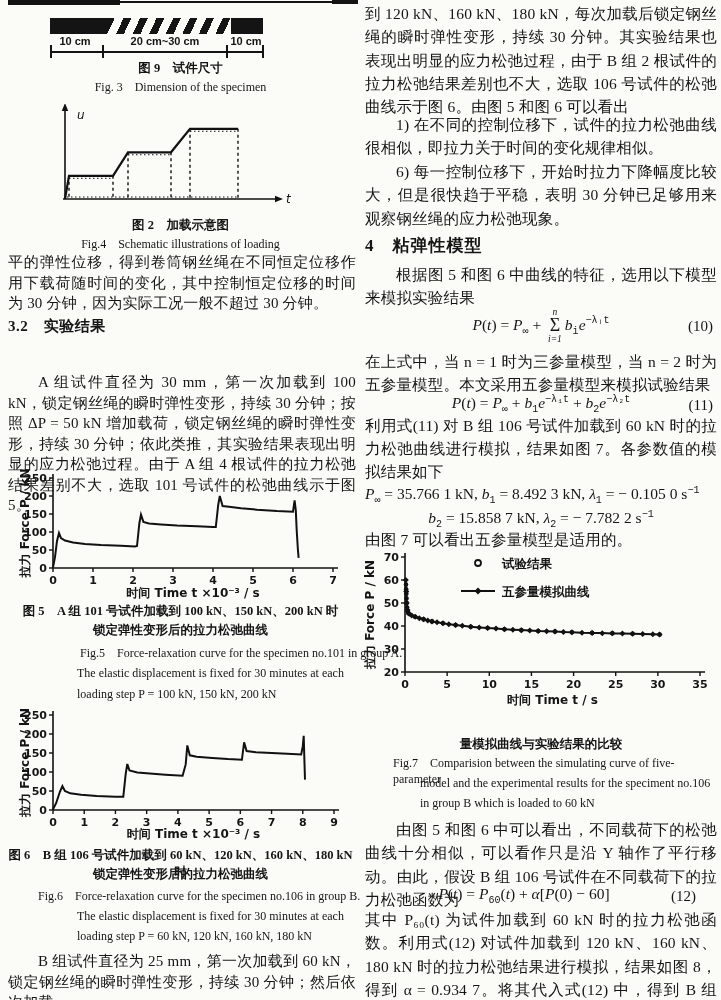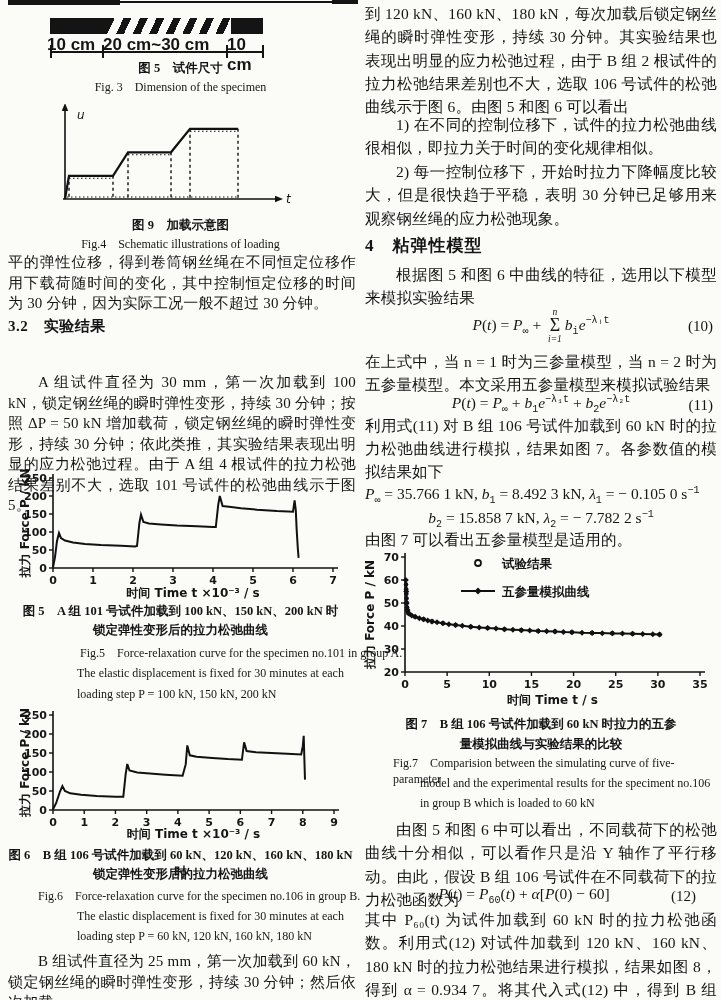--- a/index.html
+++ b/index.html
@@ -21,21 +21,21 @@
   .eqcenter{justify-content:center;}
   .sum{display:inline-flex;flex-direction:column;align-items:center;vertical-align:middle;line-height:1;margin:0 3px;}
   .stop,.sbot{font-size:9.5px;font-style:italic;line-height:1;}
   .smid{font-size:18px;line-height:.95;}
   .blk{background:#141414;}
   .spec-bar{position:absolute;left:5px;top:6px;width:213px;height:16px;background:#141414;}
   .spec-hatch{position:absolute;left:57px;top:0;width:124px;height:16px;
       background:repeating-linear-gradient(115deg,#141414 0 7px,#fbfbf8 7px 15px);}
   .dim-line{position:absolute;left:5px;top:39px;width:214px;height:2px;background:#141414;}
   .dim-tick{position:absolute;top:33px;width:2px;height:13px;background:#141414;}
-  .dim-label{position:absolute;top:23px;font-size:17px;font-weight:bold;text-align:left;
+  .dim-label{position:absolute;top:23px;font-size:11px;font-weight:bold;text-align:center;
       font-family:"Liberation Sans","DejaVu Sans",sans-serif;}
   svg text{font-family:"DejaVu Sans","Liberation Sans",sans-serif;fill:#151515;}
 </style>
 </head>
 <body>
 
 <div class="page">
 
   <div class="abs blk" style="left:8px;top:0;width:112px;height:5px;"></div>
   <div class="abs blk" style="left:120px;top:1px;width:212px;height:2px;"></div>
@@ -47,21 +47,21 @@
     </div>
     <div class="dim-line"></div>
     <div class="dim-tick" style="left:5px;"></div>
     <div class="dim-tick" style="left:57px;"></div>
     <div class="dim-tick" style="left:181px;"></div>
     <div class="dim-tick" style="left:217px;"></div>
     <div class="dim-label" style="left:2px;width:56px;">10 cm</div>
     <div class="dim-label" style="left:58px;width:124px;">20 cm~30 cm</div>
     <div class="dim-label" style="left:182px;width:38px;">10 cm</div>
   </div>
-  <div class="capzh" style="left:8px;top:60px;width:345px;">图 5　试件尺寸</div>
+  <div class="capzh" style="left:8px;top:60px;width:345px;">图 9　试件尺寸</div>
   <div class="capen" style="left:8px;top:79px;width:345px;text-align:center;">Fig. 3　Dimension of the specimen</div>
 
   <svg class="abs" style="left:40px;top:104px;" width="290" height="110" viewBox="0 0 290 110">
       <line x1="25" y1="95" x2="25" y2="6" stroke="#111" stroke-width="1.6"></line>
       <path d="M 25 -1 l -3.2 8 l 6.4 0 z" fill="#111"></path>
       <line x1="23" y1="95" x2="235" y2="95" stroke="#111" stroke-width="1.6"></line>
       <path d="M 243 95 l -8 -3.2 l 0 6.4 z" fill="#111"></path>
       <text x="37" y="15" font-size="12" font-style="italic" font-family="&quot;Liberation Serif&quot;,serif">u</text>
       <text x="246" y="99" font-size="12" font-style="italic" font-family="&quot;Liberation Serif&quot;,serif">t</text>
       <line x1="29" y1="71.8" x2="29" y2="95" stroke="#111" stroke-width="1.4" stroke-dasharray="3,3"></line>
@@ -69,21 +69,21 @@
       <line x1="88" y1="48.277777777777786" x2="88" y2="95" stroke="#111" stroke-width="1.4" stroke-dasharray="3,3"></line>
       <line x1="131" y1="48.277777777777786" x2="131" y2="95" stroke="#111" stroke-width="1.4" stroke-dasharray="3,3"></line>
       <line x1="150" y1="24.755555555555546" x2="150" y2="95" stroke="#111" stroke-width="1.4" stroke-dasharray="3,3"></line>
       <line x1="198" y1="24.755555555555546" x2="198" y2="95" stroke="#111" stroke-width="1.4" stroke-dasharray="3,3"></line>
       <line x1="29" y1="74.3" x2="73" y2="74.3" stroke="#111" stroke-width="1" stroke-dasharray="1.5,2.5"></line>
       <line x1="88" y1="50.777777777777786" x2="131" y2="50.777777777777786" stroke="#111" stroke-width="1" stroke-dasharray="1.5,2.5"></line>
       <line x1="150" y1="27.255555555555546" x2="198" y2="27.255555555555546" stroke="#111" stroke-width="1" stroke-dasharray="1.5,2.5"></line>
       <line x1="27" y1="93" x2="198" y2="93" stroke="#111" stroke-width="1" stroke-dasharray="1.5,2.5"></line>
       <polyline points="25.0,95.0 29.0,71.8 73.0,71.8 88.0,48.3 131.0,48.3 150.0,24.8 198.0,24.8" fill="none" stroke="#111" stroke-width="2.2"></polyline>
     </svg>
-  <div class="capzh" style="left:8px;top:217px;width:345px;">图 9　加载示意图</div>
+  <div class="capzh" style="left:8px;top:217px;width:345px;">图 2　加载示意图</div>
   <div class="capen" style="left:8px;top:236px;width:345px;text-align:center;">Fig.4　Schematic illustrations of loading</div>
 
   <div class="para" style="left:8px;top:252px;">平的弹性位移，得到卷筒钢丝绳在不同恒定位移作用下载荷随时间的变化，其中控制恒定位移的时间为 30 分钟，因为实际工况一般不超过 30 分钟。</div>
   <div class="h-sub" style="left:8px;top:317px;">3.2　实验结果</div>
   <div class="para indent" style="left:8px;top:339px;margin-top:33px;">A 组试件直径为 30 mm，第一次加载到 100 kN，锁定钢丝绳的瞬时弹性变形，持续 30 分钟；按照 ΔP = 50 kN 增加载荷，锁定钢丝绳的瞬时弹性变形，持续 30 分钟；依此类推，其实验结果表现出明显的应力松弛过程。由于 A 组 4 根试件的拉力松弛结果差别不大，选取 101 号试件的松弛曲线示于图 5。</div>
 
   <svg class="abs" style="left:18px;top:466px;" width="345" height="136" viewBox="0 0 345 136">
       <line x1="35" y1="8" x2="35" y2="102" stroke="#111" stroke-width="1.6"></line>
       <line x1="35" y1="102" x2="320" y2="102" stroke="#111" stroke-width="1.6"></line>
       <line x1="31" y1="102" x2="35" y2="102" stroke="#111" stroke-width="1.4"></line>
@@ -166,21 +166,21 @@
   <div class="capzh" style="left:8px;top:847px;width:345px;">图 6　B 组 106 号试件加载到 60 kN、120 kN、160 kN、180 kN 时</div>
   <div class="capzh" style="left:8px;top:866px;width:345px;">锁定弹性变形后的拉力松弛曲线</div>
   <div class="capen" style="left:38px;top:888px;">Fig.6　Force-relaxation curve for the specimen no.106 in group B.</div>
   <div class="capen" style="left:77px;top:909px;">The elastic displacement is fixed for 30 minutes at each</div>
   <div class="capen" style="left:77px;top:929px;">loading step P = 60 kN, 120 kN, 160 kN, 180 kN</div>
 
   <div class="para indent" style="left:8px;top:951px;">B 组试件直径为 25 mm，第一次加载到 60 kN，锁定钢丝绳的瞬时弹性变形，持续 30 分钟；然后依次加载</div>
 
   <div class="parar" style="left:365px;top:2px;">到 120 kN、160 kN、180 kN，每次加载后锁定钢丝绳的瞬时弹性变形，持续 30 分钟。其实验结果也表现出明显的应力松弛过程，由于 B 组 2 根试件的拉力松弛结果差别也不大，选取 106 号试件的松弛曲线示于图 6。由图 5 和图 6 可以看出</div>
   <div class="parar indent" style="left:365px;top:113px;">1) 在不同的控制位移下，试件的拉力松弛曲线很相似，即拉力关于时间的变化规律相似。</div>
-  <div class="parar indent" style="left:365px;top:160px;">2) 每一控制位移下，开始时拉力下降幅度比较大，但是很快趋于平稳，表明 30 分钟已足够用来观察钢丝绳的应力松弛现象。</div>
+  <div class="parar indent" style="left:365px;top:160px;">6) 每一控制位移下，开始时拉力下降幅度比较大，但是很快趋于平稳，表明 30 分钟已足够用来观察钢丝绳的应力松弛现象。</div>
 
   <div class="h-sec" style="left:365px;top:234px;">4　粘弹性模型</div>
   <div class="parar indent" style="left:365px;top:263px;">根据图 5 和图 6 中曲线的特征，选用以下模型来模拟实验结果</div>
 
   <div class="eqrow" style="left:365px;top:305px;width:352px;height:42px;">
     <span class="eqbody"><span class="it">P</span><span>(</span><span class="it">t</span><span>) = </span><span class="it">P</span><sub>∞</sub><span> + </span><span class="sum">
           <span class="stop">n</span>
           <span class="smid">Σ</span>
           <span class="sbot">i=1</span>
         </span><span class="it">b</span><sub>i</sub><span class="it">e</span><sup>−λᵢt</sup></span>
@@ -300,21 +300,20 @@
       <path d="M 269.57142857142856 82.82 L 272.57142857142856 85.82 L 269.57142857142856 88.82 L 266.57142857142856 85.82 Z" fill="#111"></path>
       <path d="M 279.6857142857143 83.05 L 282.6857142857143 86.05 L 279.6857142857143 89.05 L 276.6857142857143 86.05 Z" fill="#111"></path>
       <path d="M 289.8 83.28 L 292.8 86.28 L 289.8 89.28 L 286.8 86.28 Z" fill="#111"></path>
       <path d="M 296.54285714285714 83.51 L 299.54285714285714 86.51 L 296.54285714285714 89.51 L 293.54285714285714 86.51 Z" fill="#111"></path>
       <circle cx="115" cy="15" r="3" fill="none" stroke="#111" stroke-width="1.8"></circle>
       <text x="139" y="19.5" font-size="12.5" font-weight="bold">试验结果</text>
       <line x1="98" y1="43" x2="132" y2="43" stroke="#111" stroke-width="2.2"></line>
       <path d="M 115 39.5 L 118.5 43 L 115 46.5 L 111.5 43 Z" fill="#111"></path>
       <text x="139" y="47.5" font-size="12.5" font-weight="bold">五参量模拟曲线</text>
     </svg>
-  <div class="capzh" style="left:365px;top:716px;width:352px;">图 7　B 组 106 号试件加载到 60 kN 时拉力的五参</div>
   <div class="capzh" style="left:365px;top:736px;width:352px;">量模拟曲线与实验结果的比较</div>
   <div class="capen" style="left:393px;top:755px;">Fig.7　Comparision between the simulating curve of five-parameter</div>
   <div class="capen" style="left:420px;top:776px;">model and the experimental results for the speciment no.106</div>
   <div class="capen" style="left:420px;top:796px;">in group B which is loaded to 60 kN</div>
 
   <div class="parar indent" style="left:365px;top:818px;">由图 5 和图 6 中可以看出，不同载荷下的松弛曲线十分相似，可以看作只是沿 Y 轴作了平行移动。由此，假设 B 组 106 号试件在不同载荷下的拉力松弛函数为</div>
 
   <div class="eqrow" style="left:348px;top:884px;width:352px;height:24px;">
     <span class="eqbody"><span class="it">P</span><span>(</span><span class="it">t</span><span>) = </span><span class="it">P</span><sub>60</sub><span>(</span><span class="it">t</span><span>) + </span><span class="it">α</span><span>[</span><span class="it">P</span><span>(0) − 60]</span></span>
     <span class="eqnum">(12)</span>

